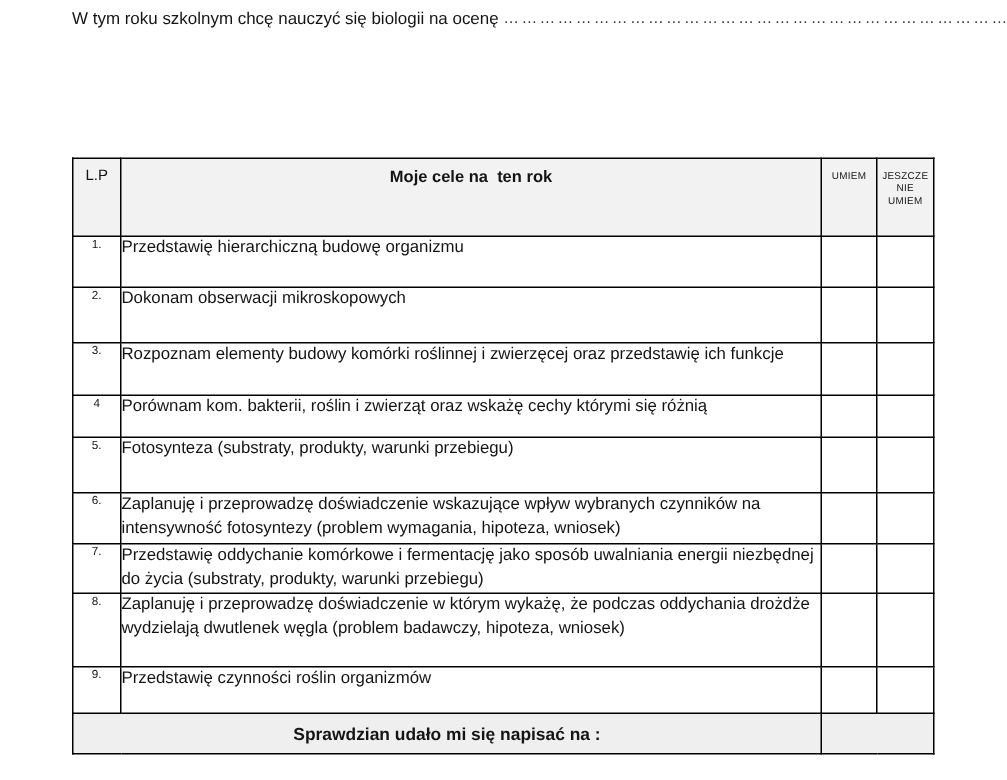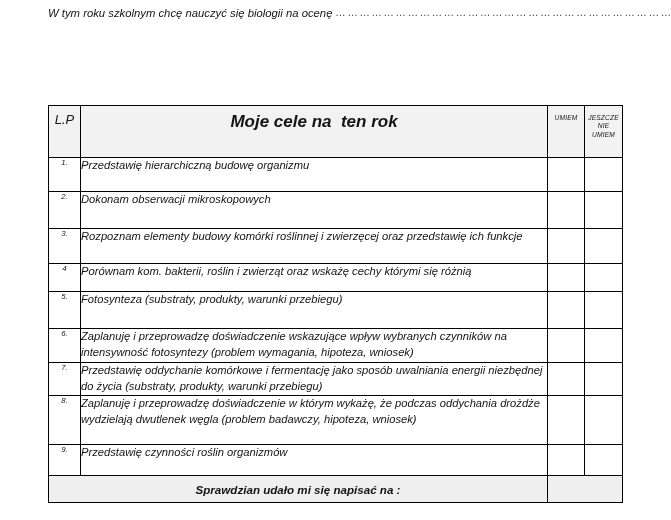--- a/index.html
+++ b/index.html
@@ -15,21 +15,20 @@
     color: #1a1a1a;
     -webkit-font-smoothing: none;
   }
 
   .page {
     position: relative;
     width: 671px;
     height: 447px;
     box-sizing: border-box;
     padding: 18px;
-    font-style: italic;
   }
 
   
   .intro {
     position: absolute;
     left: 48px;
     top: 4px;
     width: 574px;
   }
   .para {
@@ -78,28 +77,28 @@
   col.c-no    { width: 38px; }
 
   
   thead td {
     background: #f2f2f2;
     vertical-align: middle;
     text-align: center;
     height: 43px;
   }
   .th-lp {
-    font-size: 13px;
+    font-size: 10px;
     vertical-align: top !important;
     padding-top: 6px !important;
     margin-top: 45px;
   }
   .th-goal {
     font-weight: bold;
-    font-size: 17px;
+    font-size: 11px;
     vertical-align: top !important;
     padding-top: 6px !important;
     white-space: pre;
   }
   .th-small {
     font-size: 6.6px;
     line-height: 8.4px;
     vertical-align: top !important;
     padding-top: 8px !important;
     letter-spacing: 0.2px;

